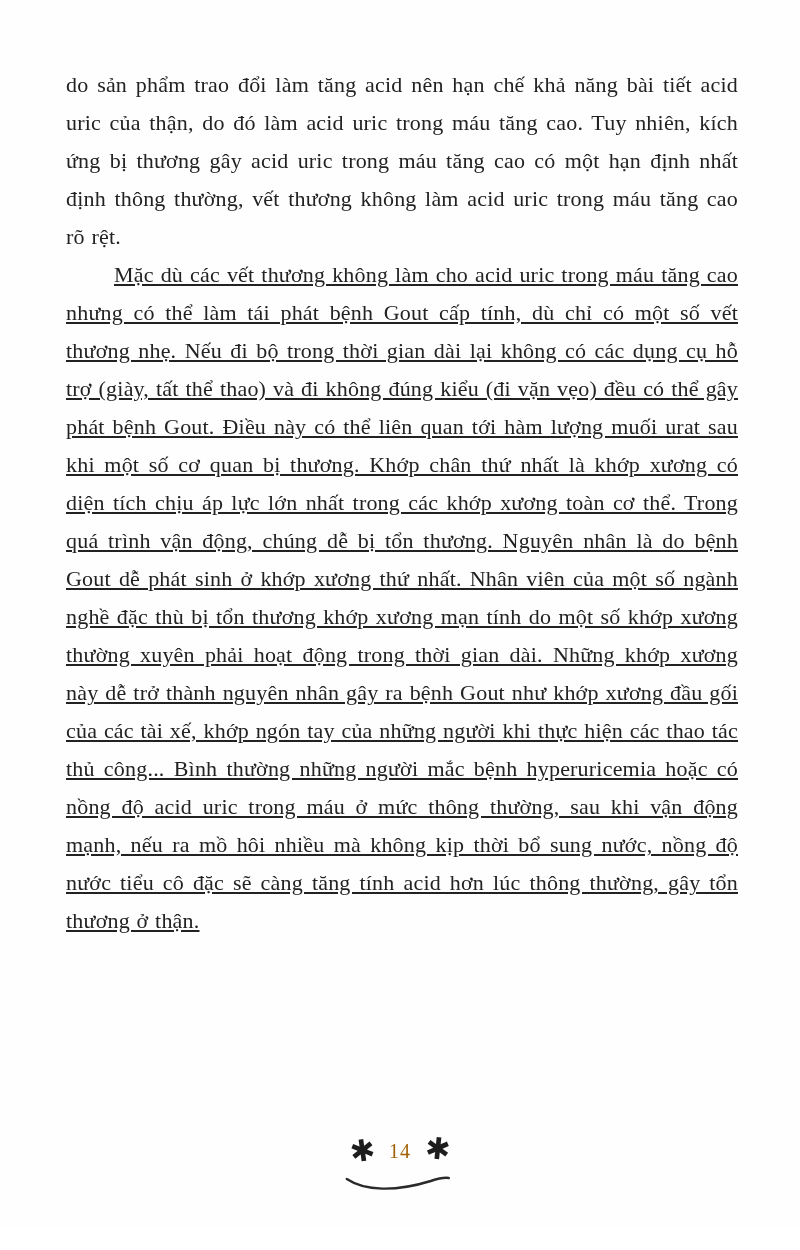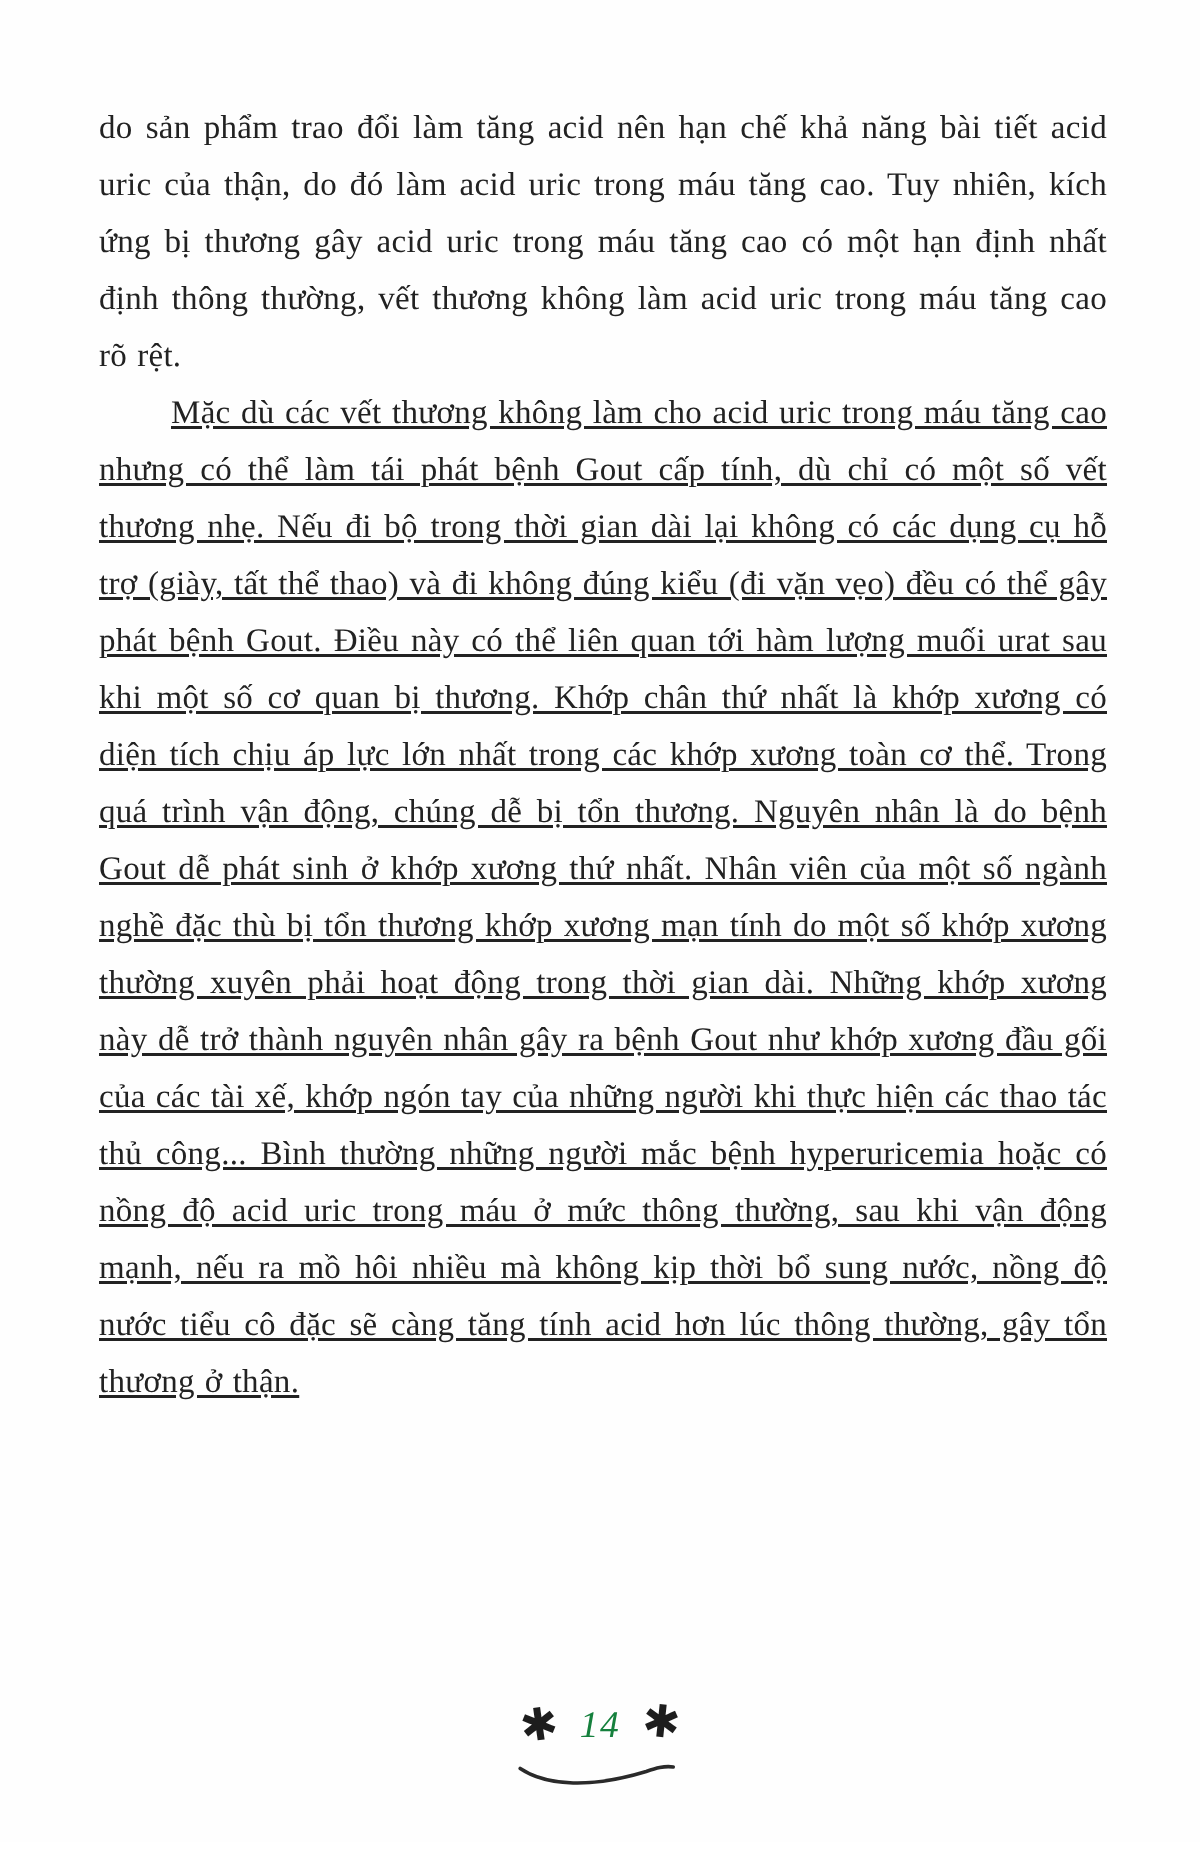--- a/index.html
+++ b/index.html
@@ -53,24 +53,23 @@
     line-height: 30px;
     color: #1d1d1d;
     font-family: "DejaVu Sans", sans-serif;
     transform: rotate(-8deg);
     display: inline-block;
   }
   .ornament.right {
     transform: rotate(6deg) translateY(-2px);
   }
   .page-number {
-    font-size: 25px;
-    color: #15803d;
+    font-size: 20px;
+    color: #a16207;
     letter-spacing: 1px;
-    font-style: italic;
   }
   .swoosh {
     position: absolute;
     left: 50%;
     transform: translateX(-52%);
     top: 36px;
     width: 110px;
     height: 22px;
   }
 </style>

